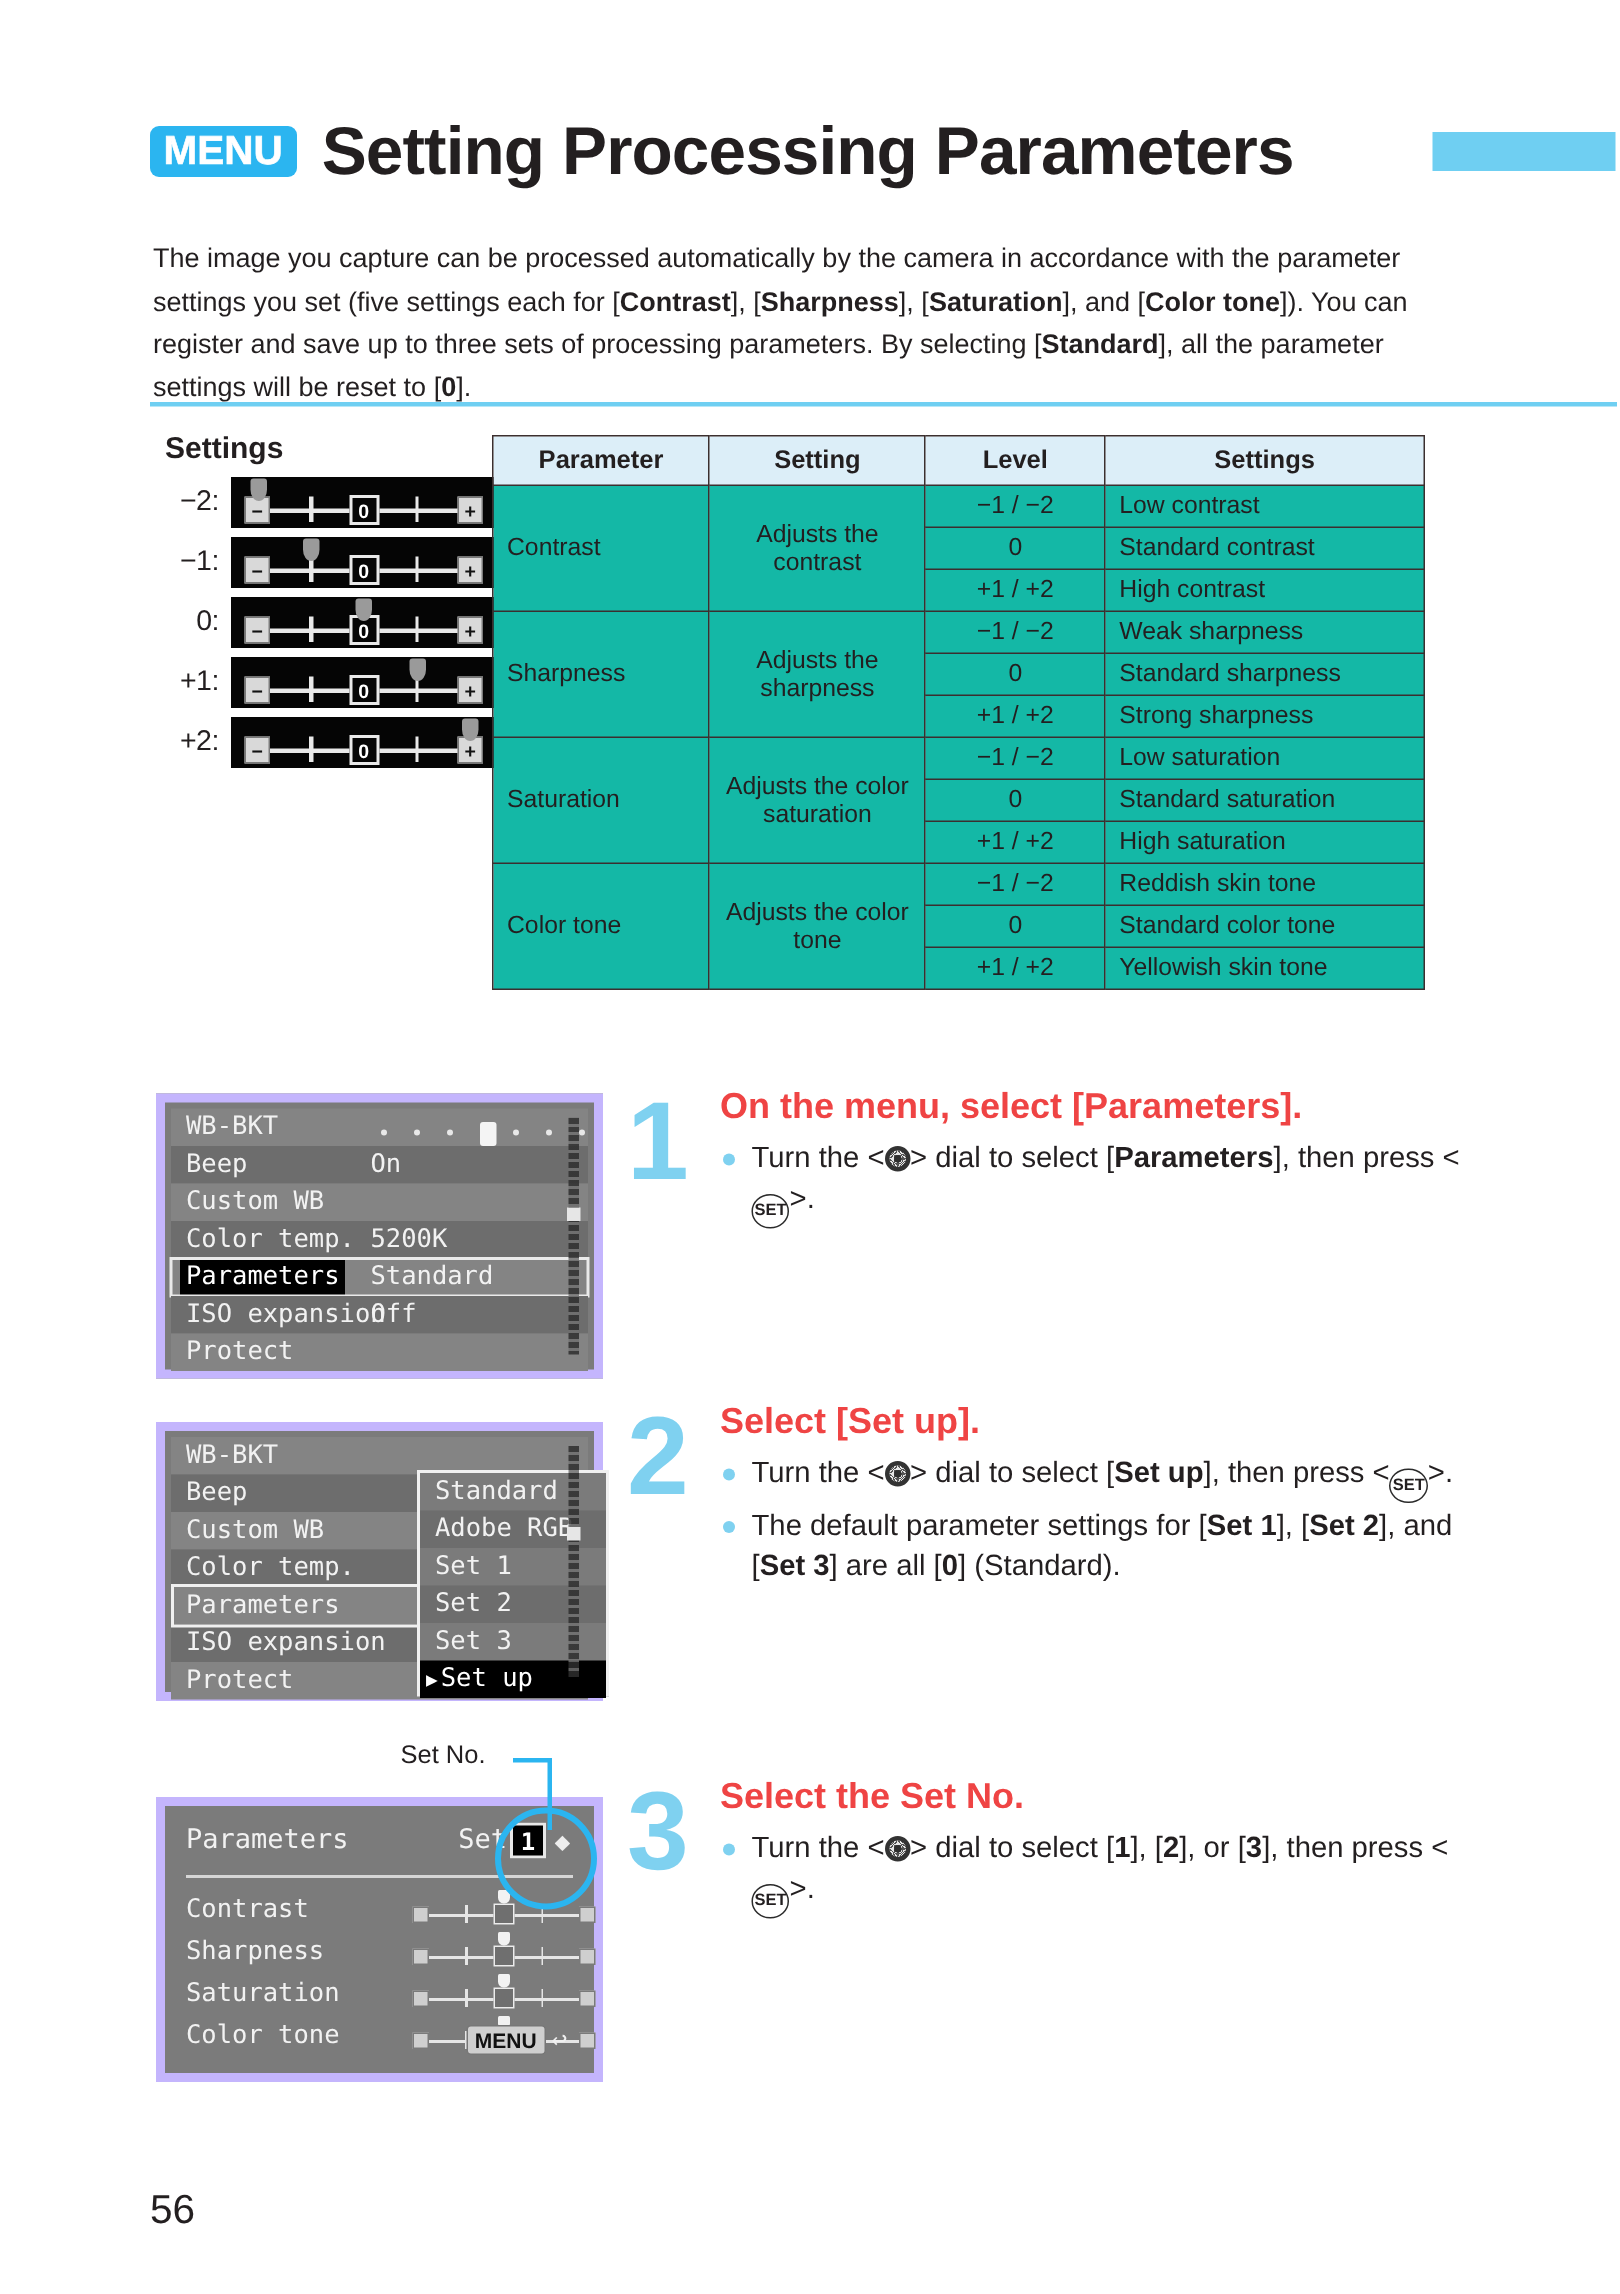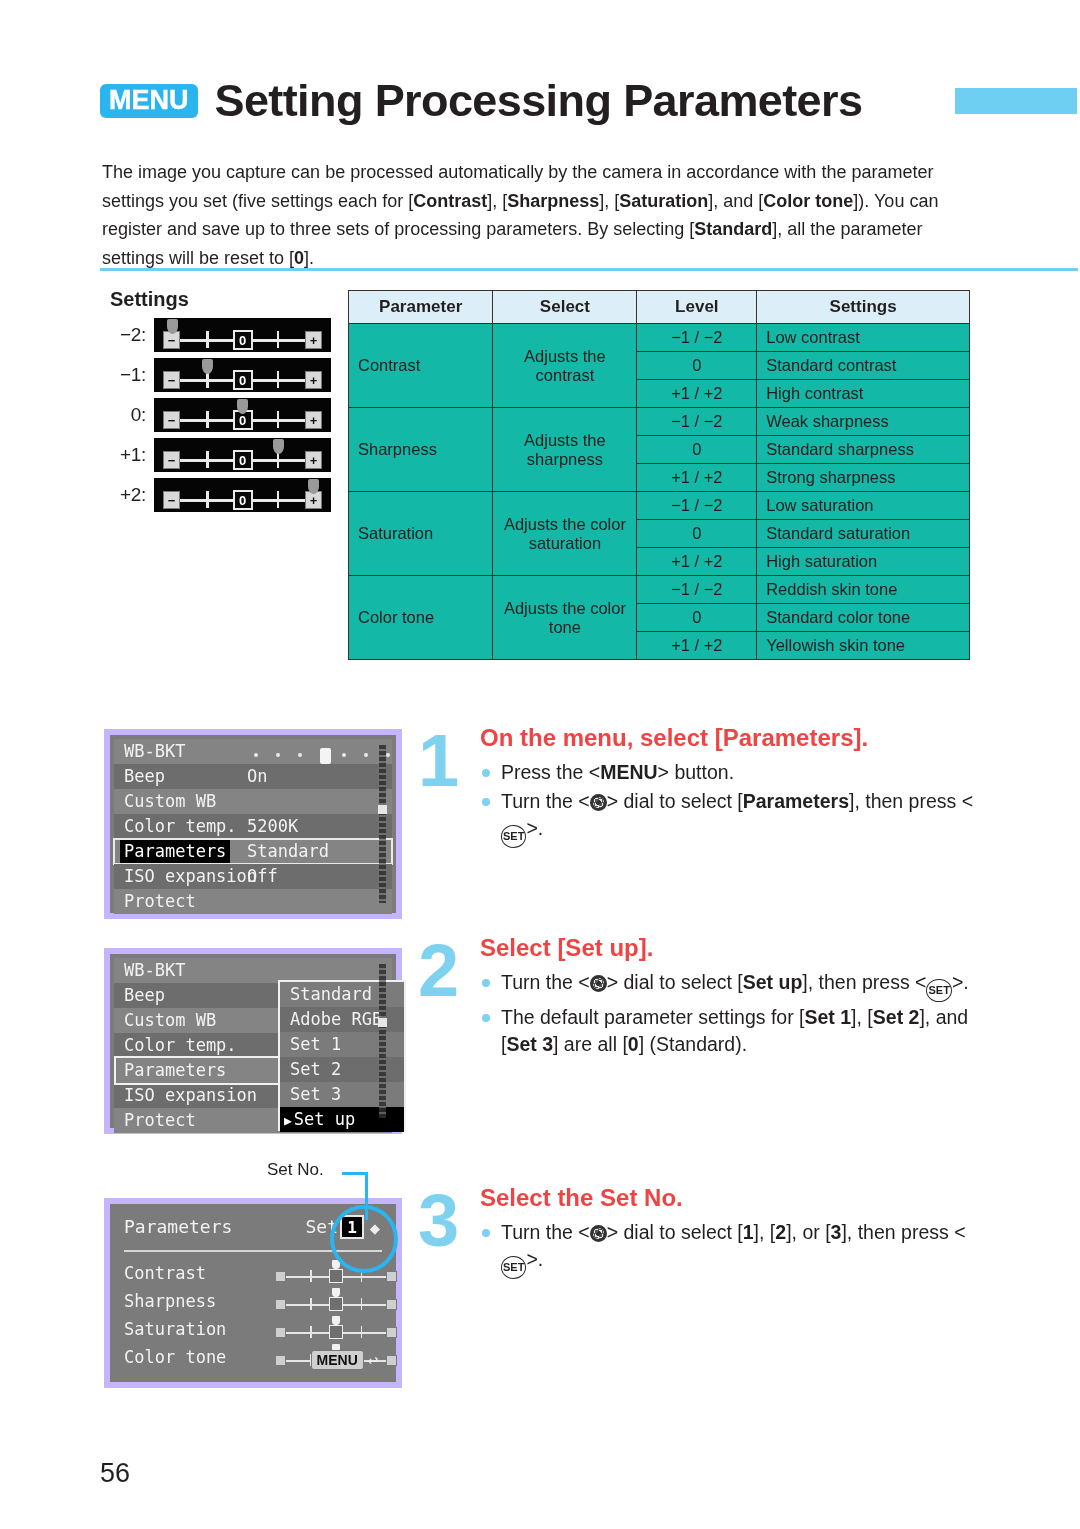--- a/index.html
+++ b/index.html
@@ -89,21 +89,21 @@
   }
   .s-ptr{
     position:absolute; top:1px; width:11px; height:15px;
     background:#9a9a9a;
     border-radius:2px 2px 50% 50%;
     margin-left:-5.5px;
   }
 
   
   .param-table{
-    position:absolute; left:348px; top:290px; width:622px;
+    position:absolute; left:328px; top:290px; width:622px;
     border-collapse:collapse; font-size:16.5px; color:#231f20;border-radius:20px;
   }
   .param-table th{
     background:#DCEEF8; border:1.5px solid #3b2f2f;
     font-weight:bold; font-size:17px; padding:6px 4px; text-align:center;
   }
   .param-table td{
     border:1.5px solid #3b2f2f; padding:4px 9px; vertical-align:middle;
     background:#14b8a6;
   }
@@ -377,21 +377,21 @@
         <div class="s-end right">+</div>
         <div class="s-ptr" style="left:159px"></div>
       </div>
     </div>
   </div>
 
 <table class="param-table">
   <thead>
     <tr>
       <th class="col-param">Parameter</th>
-      <th class="col-setting">Select</th>
+      <th class="col-setting">Setting</th>
       <th class="col-level">Level</th>
       <th class="col-settings">Settings</th>
     </tr>
   </thead>
   <tbody id="table-body">
       <tr>
         <td rowspan="3" class="col-param">Contrast</td>
         <td rowspan="3" class="col-setting">Adjusts the contrast</td>
         <td class="level col-level">−1 / −2</td>
         <td class="col-settings">Low contrast</td>
@@ -556,23 +556,20 @@
 <div class="callout-label">Set No.</div>
 <div class="callout-h"></div>
 <div class="callout-v"></div>
 <div class="callout-circle"></div>
 
 <div class="step" id="step1">
   <div class="step-num">1</div>
   <div class="step-body">
     <div class="step-title">On the menu, select [Parameters].</div>
     <div class="bullet">
-      <span>Press the &lt;</span><b>MENU</b><span>&gt; button.</span>
-    </div>
-    <div class="bullet">
       <span>Turn the &lt;</span><span class="dial"></span><span>&gt; dial to select [</span><b>Parameters</b><span>], then press &lt;</span><span class="setbtn">SET</span><span>&gt;.</span>
     </div>
   </div>
 </div>
 
 <div class="step" id="step2">
   <div class="step-num">2</div>
   <div class="step-body">
     <div class="step-title">Select [Set up].</div>
     <div class="bullet">

